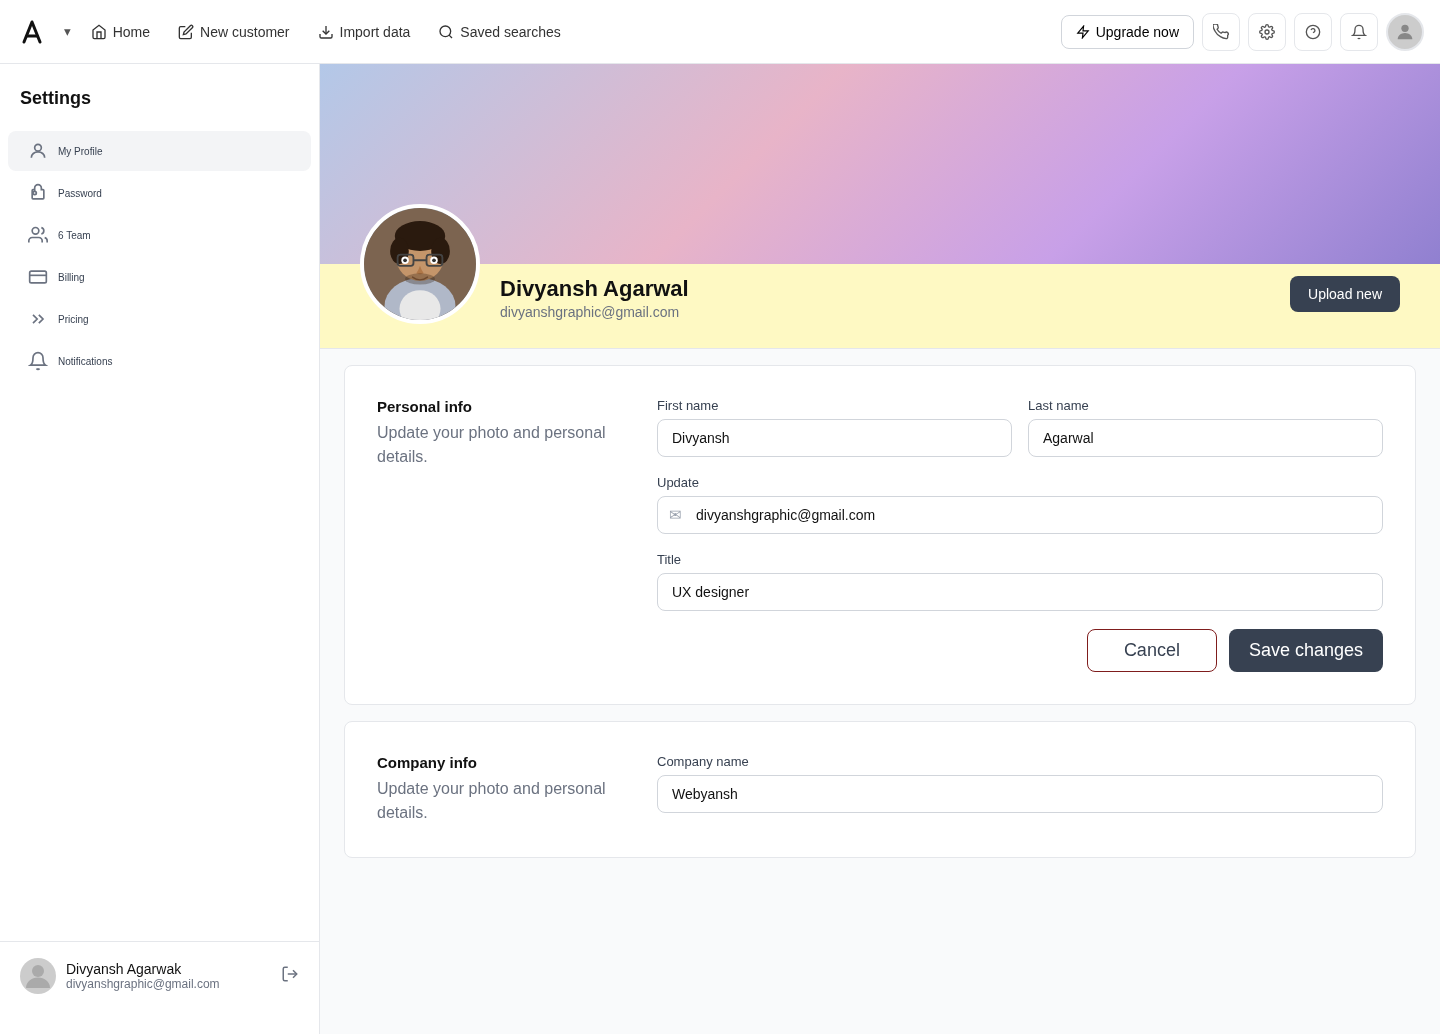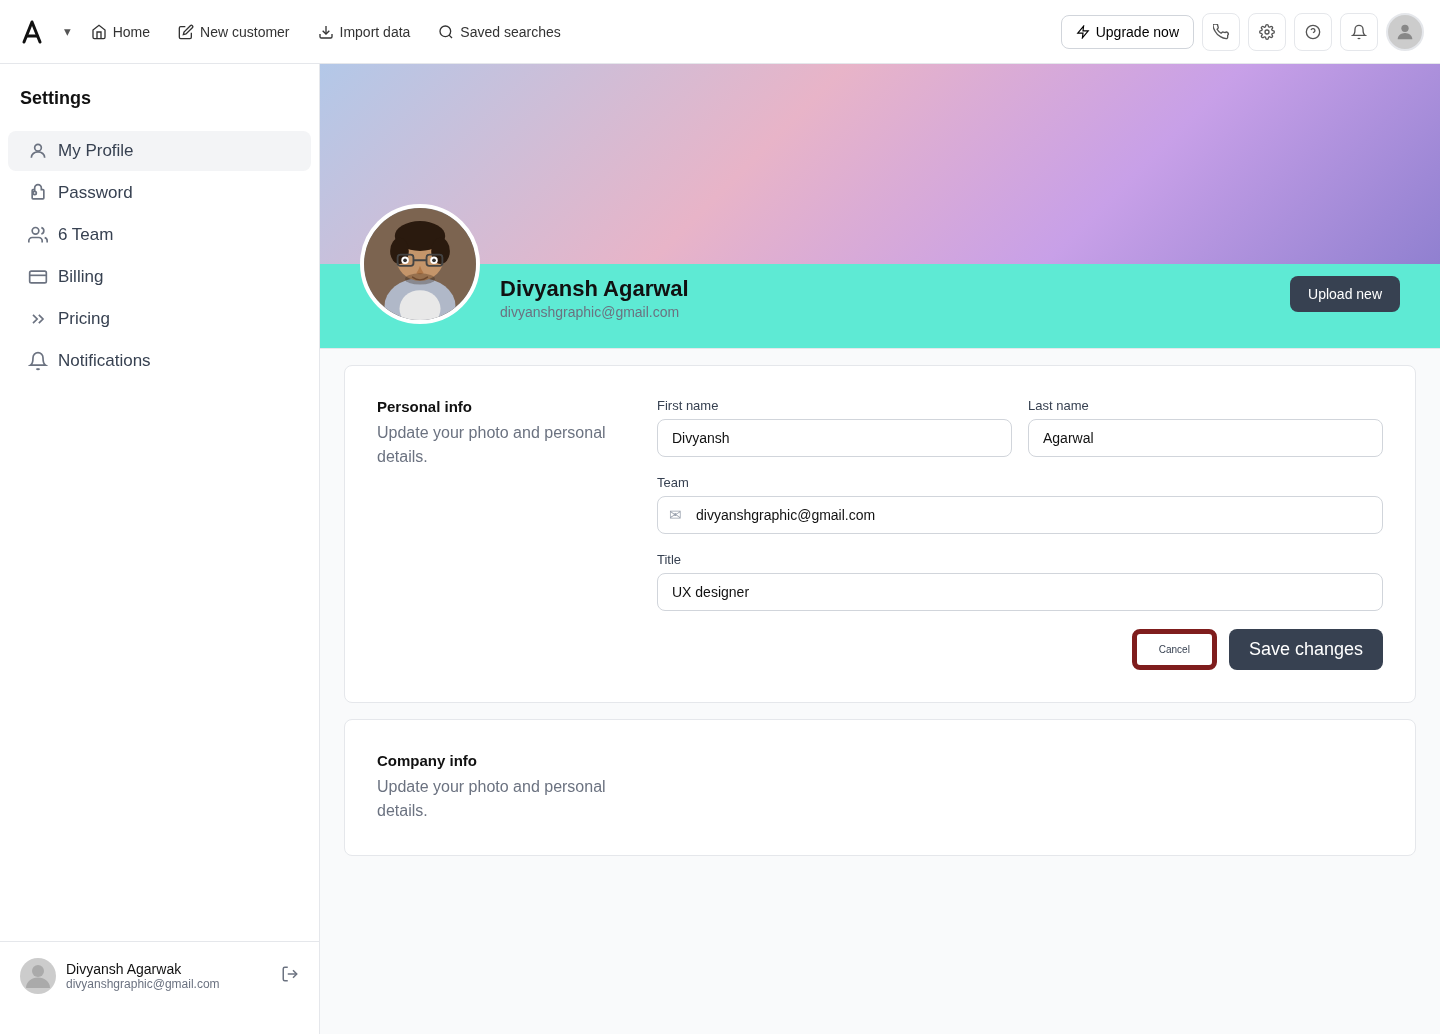--- a/index.html
+++ b/index.html
@@ -20,21 +20,21 @@
     .icon-btn { background: none; border: 1px solid #e5e7eb; border-radius: 8px; width: 38px; height: 38px; display: flex; align-items: center; justify-content: center; cursor: pointer; font-size: 16px; color: #555; }
     .avatar-btn { width: 38px; height: 38px; border-radius: 50%; overflow: hidden; cursor: pointer; border: 2px solid #e5e7eb; background: #ccc; display: flex; align-items: center; justify-content: center; }
 
     
     .layout { display: flex; height: calc(1034px - 64px); }
 
     
     .sidebar { width: 320px; background: #fff; border-right: 1px solid #e5e7eb; display: flex; flex-direction: column; padding: 24px 0; }
     .sidebar-title { font-size: 18px; font-weight: 600; padding: 0 20px 20px; }
     .sidebar-nav { flex: 1; }
-    .sidebar-item { display: flex; align-items: center; gap: 10px; padding: 10px 20px; font-size: 17px; color: #374151; cursor: pointer; border-radius: 8px; margin: 2px 8px; }
+    .sidebar-item { display: flex; align-items: center; gap: 10px; padding: 10px 20px; font-size: 10px; color: #374151; cursor: pointer; border-radius: 8px; margin: 2px 8px; }
     .sidebar-item.active { background: #f3f4f6; font-weight: 500; }
     .sidebar-item svg { width: 20px; height: 20px; color: #6b7280; flex-shrink: 0; }
     .sidebar-footer { padding: 16px 20px; border-top: 1px solid #e5e7eb; display: flex; align-items: center; gap: 10px; }
     .sidebar-footer-avatar { width: 36px; height: 36px; border-radius: 50%; background: #ccc; overflow: hidden; flex-shrink: 0; }
     .sidebar-footer-info { flex: 1; }
     .sidebar-footer-name { font-size: 14px; font-weight: 500; }
     .sidebar-footer-email { font-size: 12px; color: #6b7280; }
     .sidebar-footer-logout { background: none; border: none; cursor: pointer; color: #6b7280; font-size: 18px; }
 
     
@@ -42,21 +42,21 @@
 
     
     .profile-banner {
       height: 200px;
       background: linear-gradient(135deg, #b3c8e8 0%, #e8b4c8 40%, #c8a0e8 70%, #9080d0 100%);
       position: relative;
     }
 
     
     .profile-header {
-      background: #5eead4; padding: 0 40px 24px; position: relative;
+      background: #fef9c3; padding: 0 40px 24px; position: relative;
       border-bottom: 1px solid #e5e7eb;
       display: flex; align-items: flex-end; gap: 20px; min-height: 80px;
     }
     .profile-avatar-wrap {
       position: relative; margin-top: -60px; flex-shrink: 0;
     }
     .profile-avatar {
       width: 120px; height: 120px; border-radius: 50%;
       border: 4px solid #fff;
       background: #888;
@@ -87,21 +87,21 @@
     .form-group label { display: block; font-size: 13px; font-weight: 500; color: #374151; margin-bottom: 6px; }
     .form-group input {
       width: 100%; border: 1px solid #d1d5db; border-radius: 8px;
       padding: 10px 14px; font-size: 14px; color: #111; background: #fff;
       outline: none;
     }
     .email-input-wrap { position: relative; }
     .email-input-wrap input { padding-left: 38px; }
     .email-icon { position: absolute; left: 12px; top: 50%; transform: translateY(-50%); font-size: 15px; color: #9ca3af; }
     .form-actions { display: flex; justify-content: flex-end; gap: 12px; margin-top: 8px; }
-    .cancel-btn { background: #fff; border: 5px solid #7f1d1d; border-radius: 8px; padding: 10px 22px; font-size: 10px; cursor: pointer; color: #374151; font-weight: 500; }
+    .cancel-btn { background: #fff; border: 1px solid #7f1d1d; border-radius: 8px; padding: 10px 36px; font-size: 18px; cursor: pointer; color: #374151; font-weight: 500; }
     .save-btn { background: #374151; color: #fff; border: none; border-radius: 8px; padding: 10px 20px; font-size: 18px; font-weight: 500; cursor: pointer; }
   </style>
 </head>
 <body>
 
 <nav class="topnav">
   <div class="topnav-logo">
     <svg viewBox="0 0 32 32" fill="none" xmlns="http://www.w3.org/2000/svg">
       <path d="M8 26L16 6L24 26" stroke="#111" stroke-width="3" stroke-linecap="round" stroke-linejoin="round"></path>
       <path d="M11 20h10" stroke="#111" stroke-width="3" stroke-linecap="round"></path>
@@ -319,21 +319,21 @@
             <div class="form-group">
               <label>First name</label>
               <input type="text" value="Divyansh" style="">
             </div>
             <div class="form-group">
               <label>Last name</label>
               <input type="text" value="Agarwal" style="">
             </div>
           </div>
           <div class="form-group" style="margin-bottom:18px;">
-            <label>Team</label>
+            <label>Update</label>
             <div class="email-input-wrap">
               <span class="email-icon">✉</span>
               <input type="email" value="divyanshgraphic@gmail.com" style="">
             </div>
           </div>
           <div class="form-group" style="margin-bottom:18px;">
             <label>Title</label>
             <input type="text" value="UX designer" style="">
           </div>
           <div class="form-actions">
@@ -343,17 +343,23 @@
         </div>
       </div>
     </div>
 
     <div class="form-section">
       <div class="form-section-layout">
         <div class="form-section-info">
           <h3>Company info</h3>
           <p>Update your photo and personal details.</p>
         </div>
+        <div class="form-fields">
+          <div class="form-group">
+            <label>Company name</label>
+            <input type="text" value="Webyansh" style="">
+          </div>
+        </div>
       </div>
     </div>
 
   </main>
 </div>
 
 </body></html>

